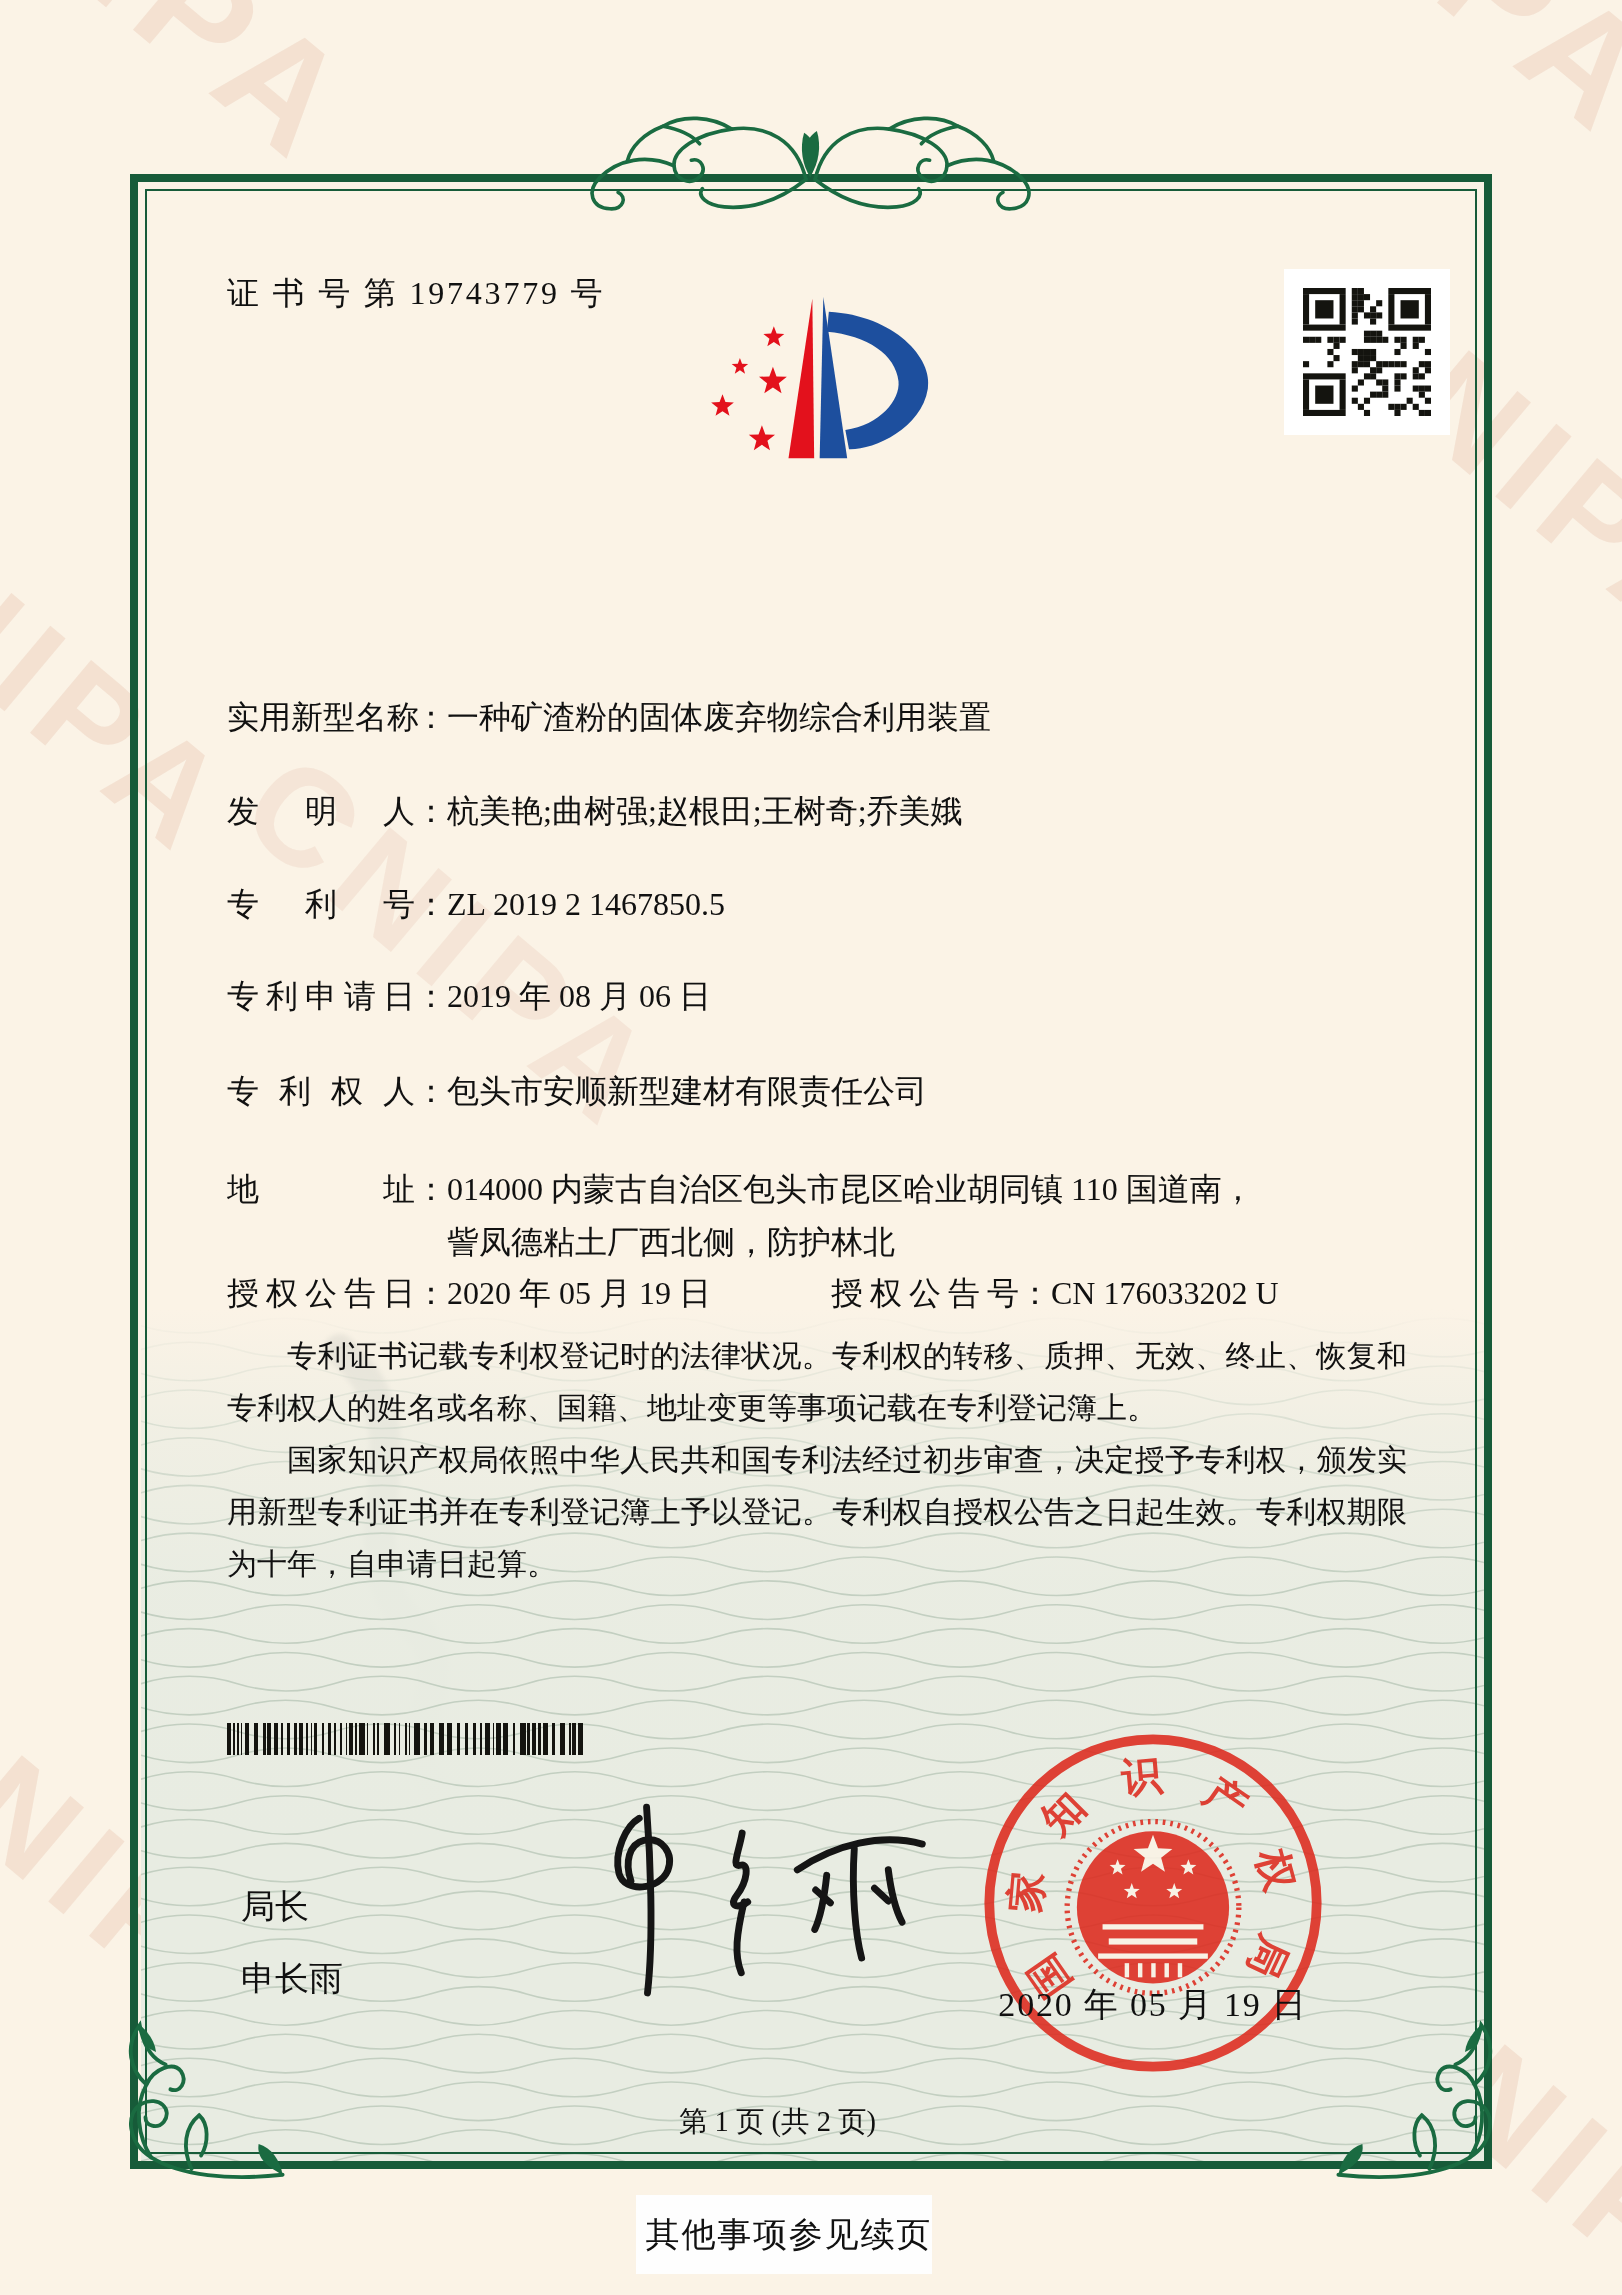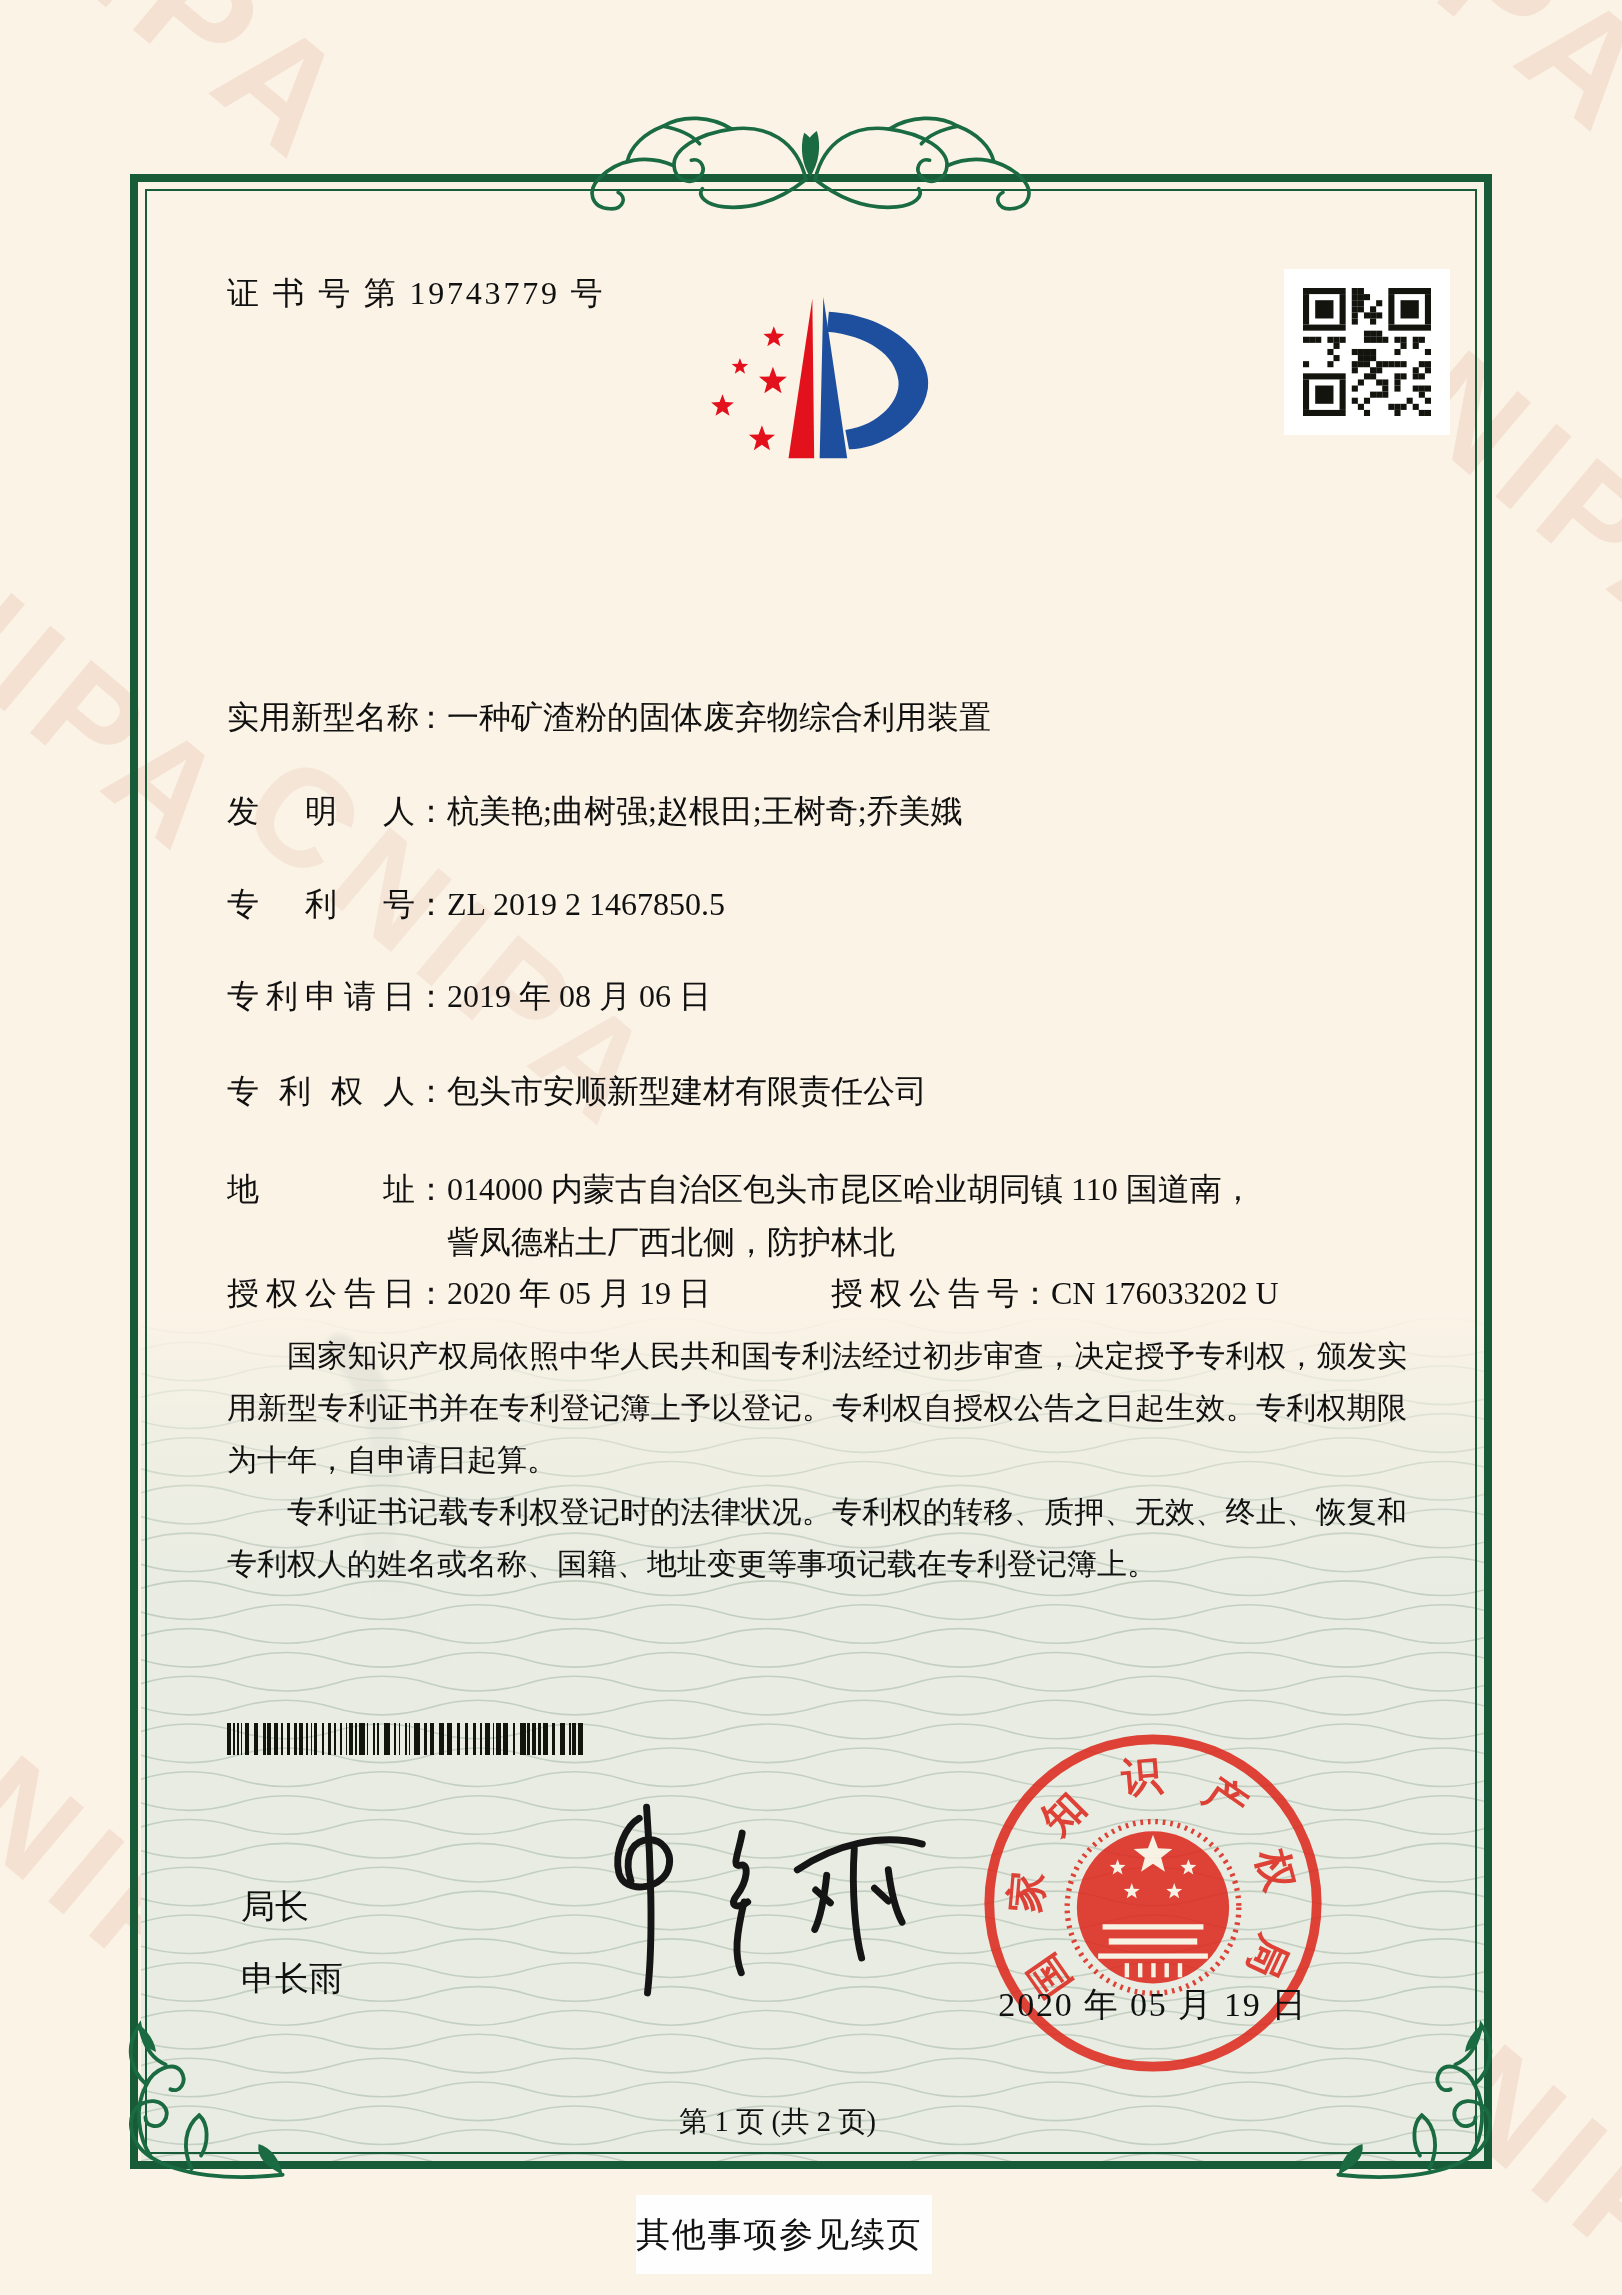--- a/index.html
+++ b/index.html
@@ -38,21 +38,21 @@
   #barcode{left:227px;top:1723px;width:362px;height:32px;font-size:0;}
   #barcode i{display:inline-block;height:100%;background:#14140f;}
   #barcode b{display:inline-block;height:100%;}
   #commissioner-title{left:241px;top:1884px;font-size:34px;font-family:"Liberation Sans","DejaVu Sans",sans-serif;}
   #commissioner-name{left:241px;top:1956px;font-size:34px;font-family:"Liberation Sans","DejaVu Sans",sans-serif;}
   #signature{left:551px;top:1798px;}
   #seal{left:976px;top:1726px;}
   #seal-date{left:972px;top:1982px;width:362px;text-align:center;font-size:34px;letter-spacing:1.8px;color:#101010;}
   #page-no{left:594px;top:2103px;width:367px;text-align:center;font-size:28.5px;}
   #cont-strip{left:636px;top:2195px;width:296px;height:79px;background:#fefefe;}
-  #cont-note{left:636px;top:2195px;width:296px;height:79px;line-height:79px;text-align:left;font-size:34px;letter-spacing:1.8px;}
+  #cont-note{left:636px;top:2195px;width:296px;height:79px;line-height:79px;text-align:right;font-size:34px;letter-spacing:1.8px;}
   .green-orn{stroke:#1a6b41;fill:none;stroke-width:4;stroke-linecap:round;}
   .green-fill{fill:#1a6b41;stroke:none;}
 </style>
 </head>
 <body>
 
 <div id="page">
 
   <div class="wm" style="left:-138px;top:-129px;">CNIPA</div>
   <div class="wm" style="left:1166px;top:-156px;">CNIPA</div>
@@ -341,22 +341,22 @@
           <span>授</span>
           <span>权</span>
           <span>公</span>
           <span>告</span>
           <span>号</span>
         </span><span class="fcolon">：</span><span>CN 176033202 U</span>
     </span>
   </div>
 
   <div id="legal" class="abs">
+    <p>专利证书记载专利权登记时的法律状况。专利权的转移、质押、无效、终止、恢复和专利权人的姓名或名称、国籍、地址变更等事项记载在专利登记簿上。</p>
     <p>国家知识产权局依照中华人民共和国专利法经过初步审查，决定授予专利权，颁发实用新型专利证书并在专利登记簿上予以登记。专利权自授权公告之日起生效。专利权期限为十年，自申请日起算。</p>
-    <p>专利证书记载专利权登记时的法律状况。专利权的转移、质押、无效、终止、恢复和专利权人的姓名或名称、国籍、地址变更等事项记载在专利登记簿上。</p>
   </div>
 
   <div id="barcode" class="abs"><i style="width: 3.7px;"></i><b style="width: 2.8px;"></b><i style="width: 1.8px;"></i><b style="width: 1.8px;"></b><i style="width: 1.8px;"></i><b style="width: 1.8px;"></b><i style="width: 1.8px;"></i><b style="width: 2.8px;"></b><i style="width: 3.7px;"></i><b style="width: 4.6px;"></b><i style="width: 4.6px;"></i><b style="width: 4.6px;"></b><i style="width: 2.8px;"></i><b style="width: 1.8px;"></b><i style="width: 3.7px;"></i><b style="width: 2.8px;"></b><i style="width: 3.7px;"></i><b style="width: 3.7px;"></b><i style="width: 1.8px;"></i><b style="width: 3.7px;"></b><i style="width: 3.7px;"></i><b style="width: 3.7px;"></b><i style="width: 2.8px;"></i><b style="width: 1.8px;"></b><i style="width: 4.6px;"></i><b style="width: 2.8px;"></b><i style="width: 1.8px;"></i><b style="width: 2.8px;"></b><i style="width: 1.8px;"></i><b style="width: 1.8px;"></b><i style="width: 2.8px;"></i><b style="width: 4.6px;"></b><i style="width: 2.8px;"></i><b style="width: 3.7px;"></b><i style="width: 2.8px;"></i><b style="width: 2.8px;"></b><i style="width: 2.8px;"></i><b style="width: 3.7px;"></b><i style="width: 1.8px;"></i><b style="width: 3.7px;"></b><i style="width: 1.8px;"></i><b style="width: 1.8px;"></b><i style="width: 3.7px;"></i><b style="width: 1.8px;"></b><i style="width: 1.8px;"></i><b style="width: 2.8px;"></b><i style="width: 5.5px;"></i><b style="width: 1.8px;"></b><i style="width: 1.8px;"></i><b style="width: 4.6px;"></b><i style="width: 1.8px;"></i><b style="width: 1.8px;"></b><i style="width: 2.8px;"></i><b style="width: 4.6px;"></b><i style="width: 5.5px;"></i><b style="width: 4.6px;"></b><i style="width: 1.8px;"></i><b style="width: 2.8px;"></b><i style="width: 1.8px;"></i><b style="width: 4.6px;"></b><i style="width: 1.8px;"></i><b style="width: 1.8px;"></b><i style="width: 1.8px;"></i><b style="width: 3.7px;"></b><i style="width: 5.5px;"></i><b style="width: 4.6px;"></b><i style="width: 2.8px;"></i><b style="width: 2.8px;"></b><i style="width: 4.6px;"></i><b style="width: 4.6px;"></b><i style="width: 4.6px;"></i><b style="width: 3.7px;"></b><i style="width: 4.6px;"></i><b style="width: 4.6px;"></b><i style="width: 3.7px;"></i><b style="width: 4.6px;"></b><i style="width: 3.7px;"></i><b style="width: 4.6px;"></b><i style="width: 2.8px;"></i><b style="width: 3.7px;"></b><i style="width: 2.8px;"></i><b style="width: 2.8px;"></b><i style="width: 4.6px;"></i><b style="width: 2.8px;"></b><i style="width: 1.8px;"></i><b style="width: 1.8px;"></b><i style="width: 4.6px;"></i><b style="width: 1.8px;"></b><i style="width: 5.5px;"></i><b style="width: 4.6px;"></b><i style="width: 2.8px;"></i><b style="width: 4.6px;"></b><i style="width: 5.5px;"></i><b style="width: 1.8px;"></b><i style="width: 2.8px;"></i><b style="width: 1.8px;"></b><i style="width: 3.7px;"></i><b style="width: 2.8px;"></b><i style="width: 2.8px;"></i><b style="width: 1.8px;"></b><i style="width: 4.6px;"></i><b style="width: 4.6px;"></b><i style="width: 2.8px;"></i><b style="width: 4.6px;"></b><i style="width: 5.5px;"></i><b style="width: 3.7px;"></b><i style="width: 1.8px;"></i><b style="width: 1.8px;"></b><i style="width: 3.7px;"></i><b style="width: 1.8px;"></b><i style="width: 5.5px;"></i><b style="width: 3.7px;"></b></div>
 
   <div id="commissioner-title" class="abs">局长</div>
   <div id="commissioner-name" class="abs">申长雨</div>
 
   <svg id="signature" class="abs" width="386" height="207" viewBox="0 0 420 225">
     <g stroke="#151515" stroke-width="7.5" fill="none" stroke-linecap="round" stroke-linejoin="round">
       <path d="M96,22 C82,30 68,58 74,82 C80,104 118,100 127,79 C134,60 121,42 101,46 C85,50 80,70 87,90"></path>

